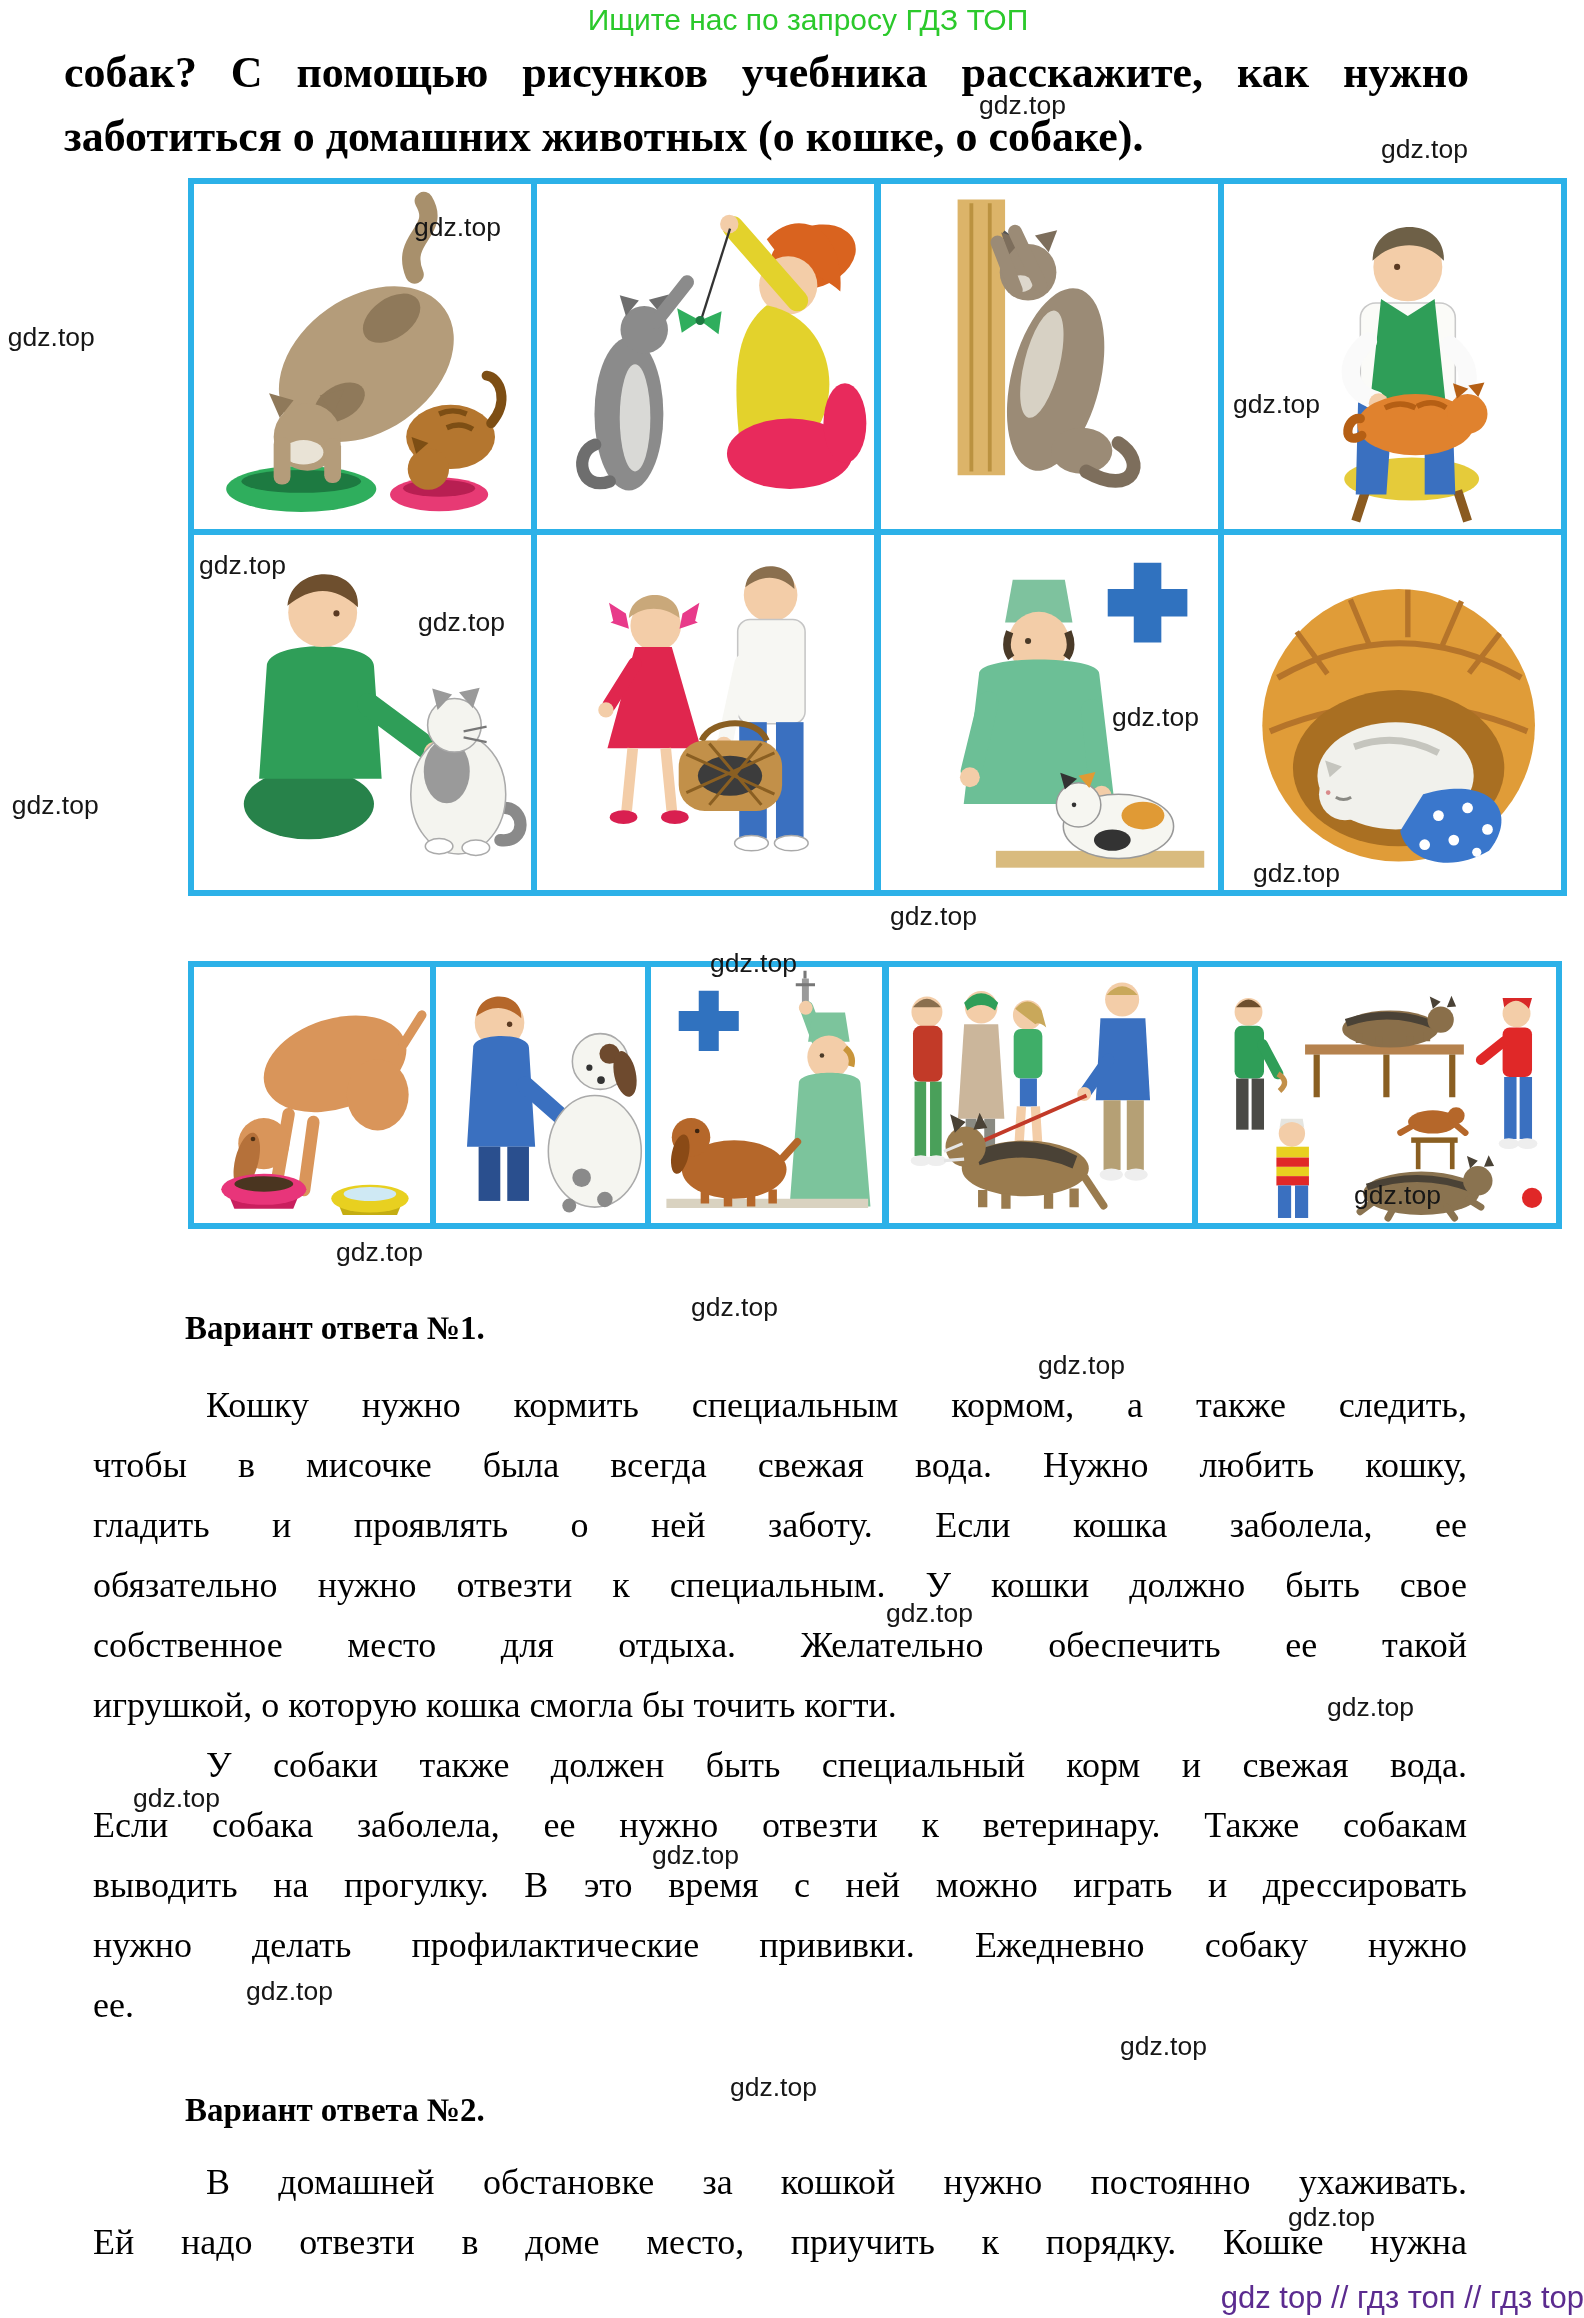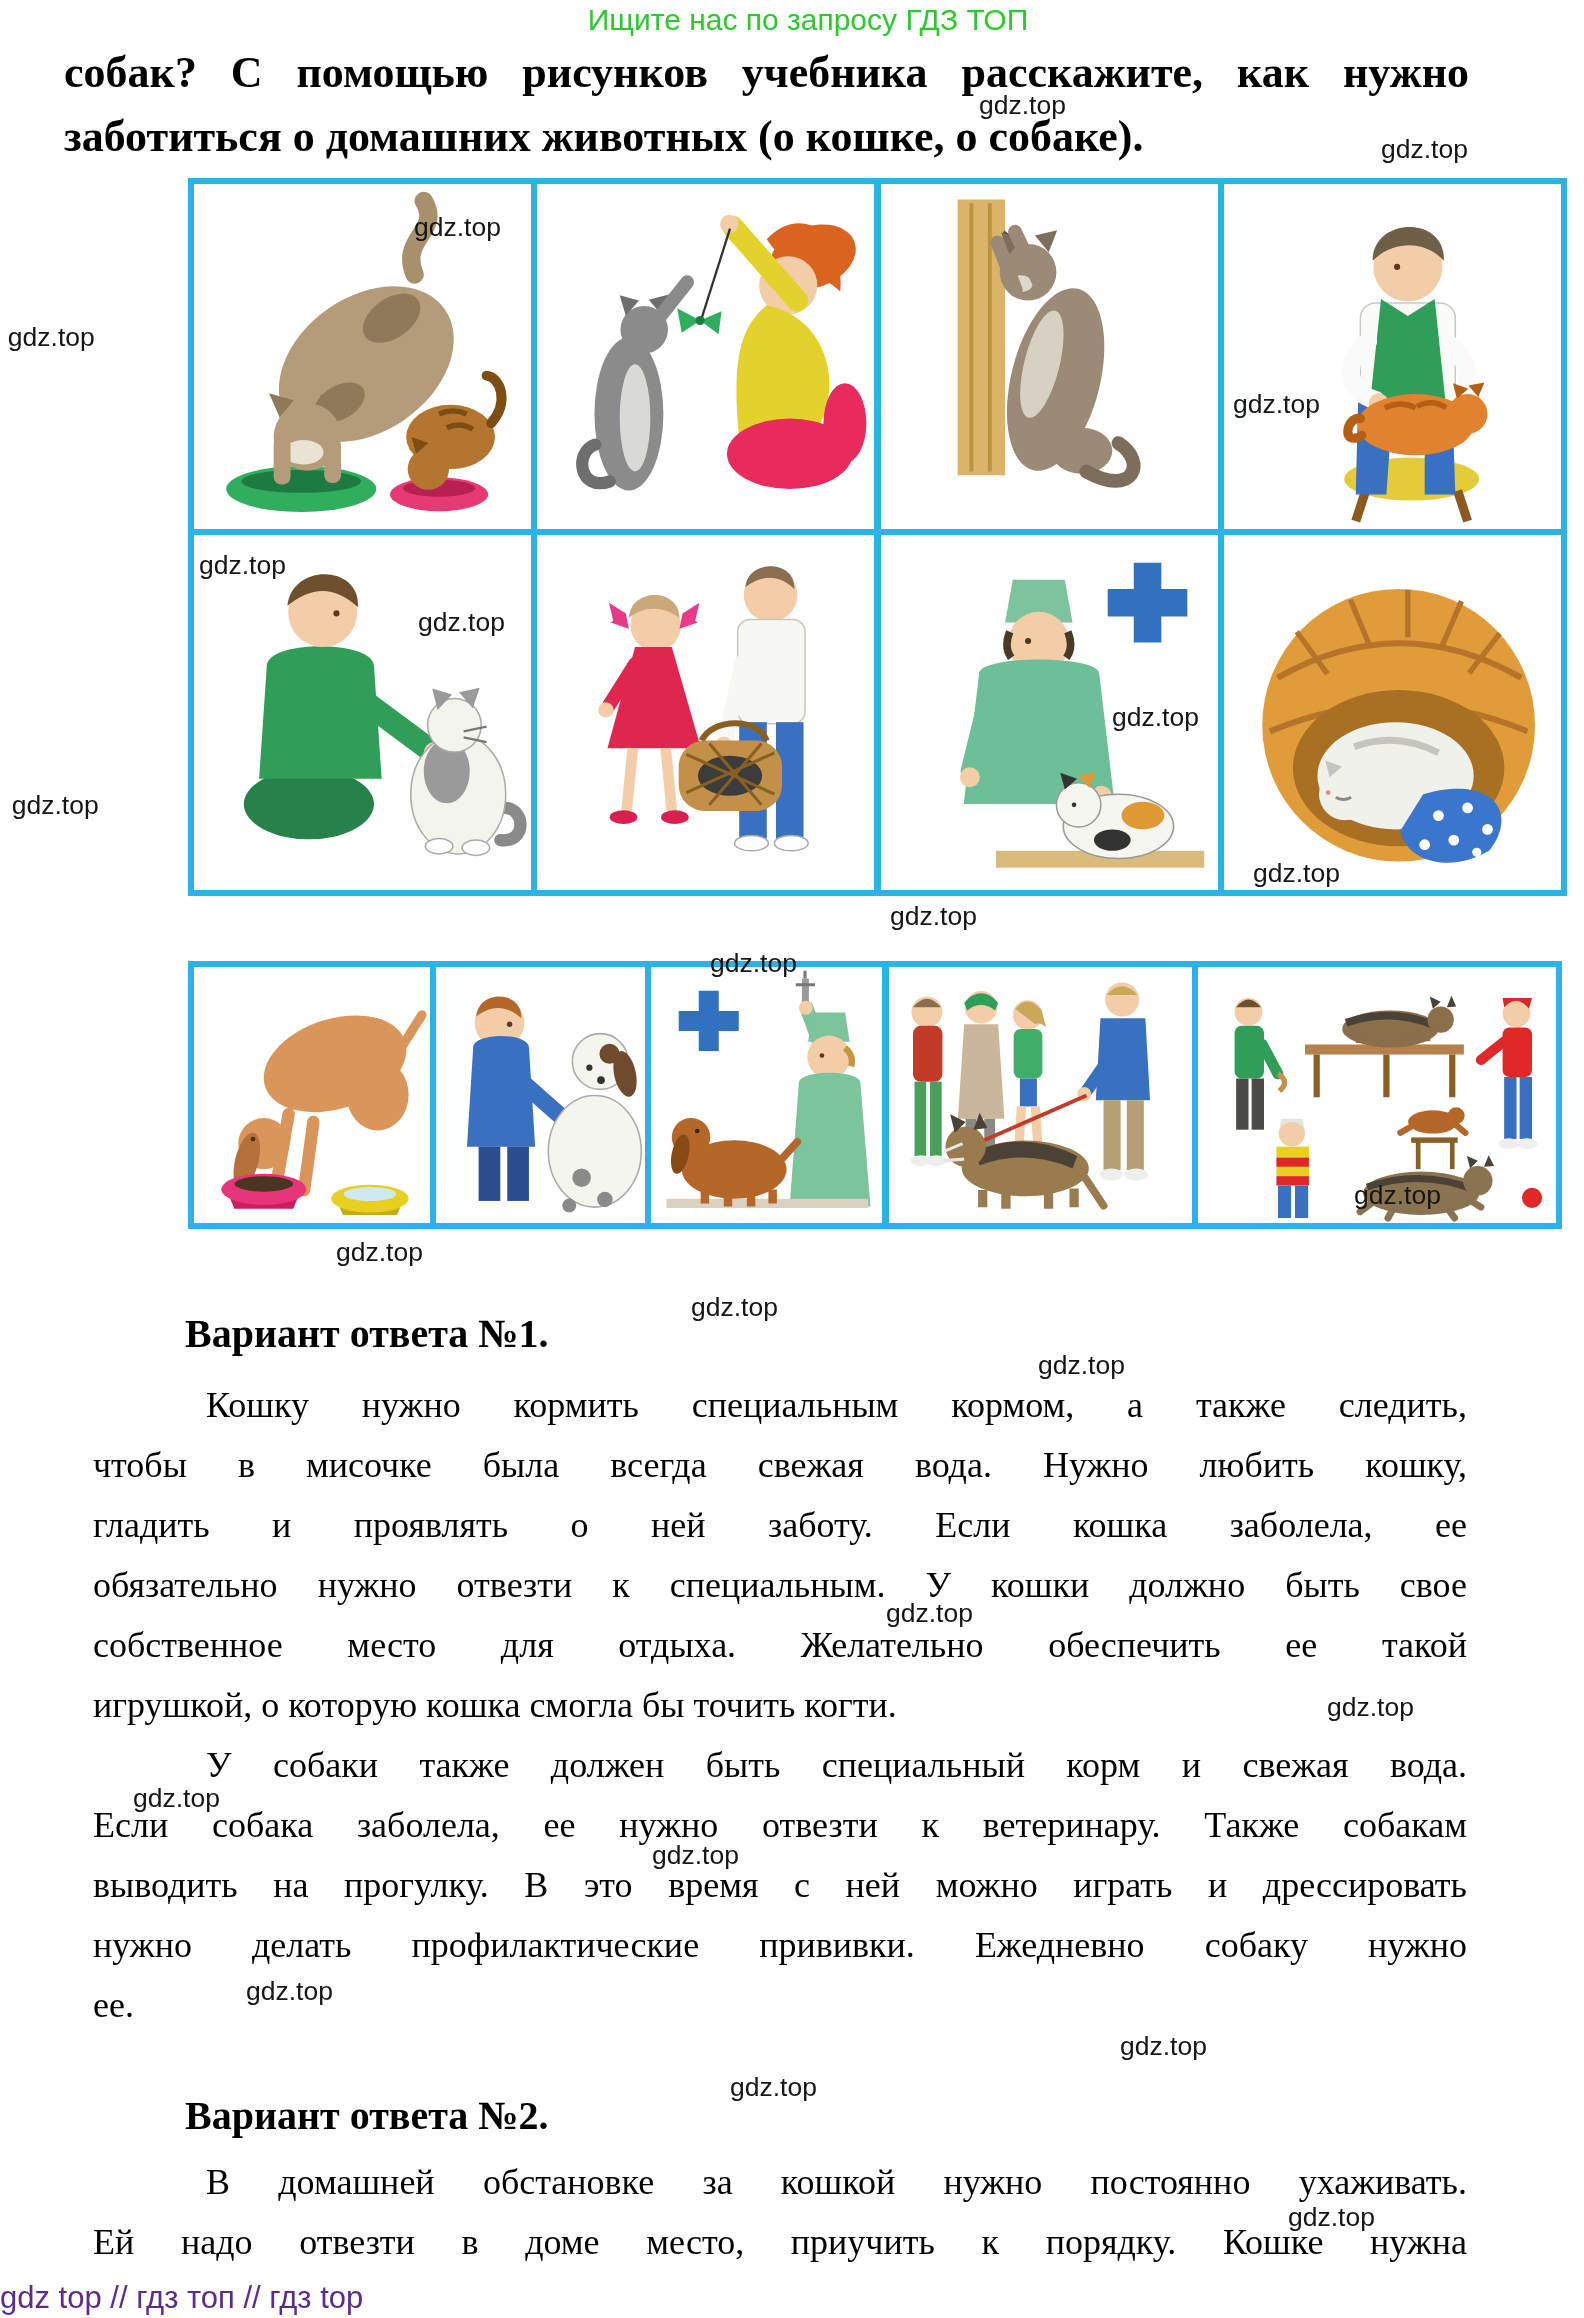--- a/index.html
+++ b/index.html
@@ -13,28 +13,28 @@
   .qline{height:64px;overflow:hidden;}
   .just{text-align:justify;text-align-last:justify;}
   .grid{position:absolute;background:var(--grid-border-blue,#2cb1e8);
         display:grid;gap:6.2px;padding:6.2px;box-sizing:border-box;}
   .grid1{left:188px;top:178px;width:1379px;height:718px;
          grid-template-columns:repeat(4,1fr);grid-template-rows:442fr 454fr;}
   .grid2{left:188px;top:961px;width:1374px;height:268px;
          grid-template-columns:302fr 268fr 296fr 389fr 458fr;}
   .cell{background:#fff;overflow:hidden;}
   .cell svg{width:100%;height:100%;display:block;}
-  .heading{position:absolute;left:185px;margin:0;font-size:40px;font-weight:bold;}
+  .heading{position:absolute;left:185px;margin:0;font-size:33px;font-weight:bold;}
   .h-v1{top:1310px;} .h-v2{top:2092px;}
   .bodytext{position:absolute;left:64px;width:1403px;font-size:36px;}
   .b1{top:1375px;} .b2{top:2152px;}
   .line{height:60px;line-height:60px;overflow:hidden;text-align:justify;text-align-last:justify;margin-left:29px;}
   .line.left{text-align:left;text-align-last:left;}
   .line.ind{text-indent:113px;}
-  .footer{position:absolute;top:2280px;left:0;width:100%;text-align:left;
+  .footer{position:absolute;top:2280px;left:0;width:100%;text-align:right;
           font-family:"Liberation Sans", sans-serif;font-size:31px;
           color:var(--footer-purple,#5b2b8f);}
   .wm{position:absolute;font-family:"Liberation Sans", sans-serif;font-size:26.5px;
       color:var(--watermark-black,#161616);white-space:nowrap;z-index:5;}
 </style>
 </head>
 <body>
 
 <div class="page">
 

